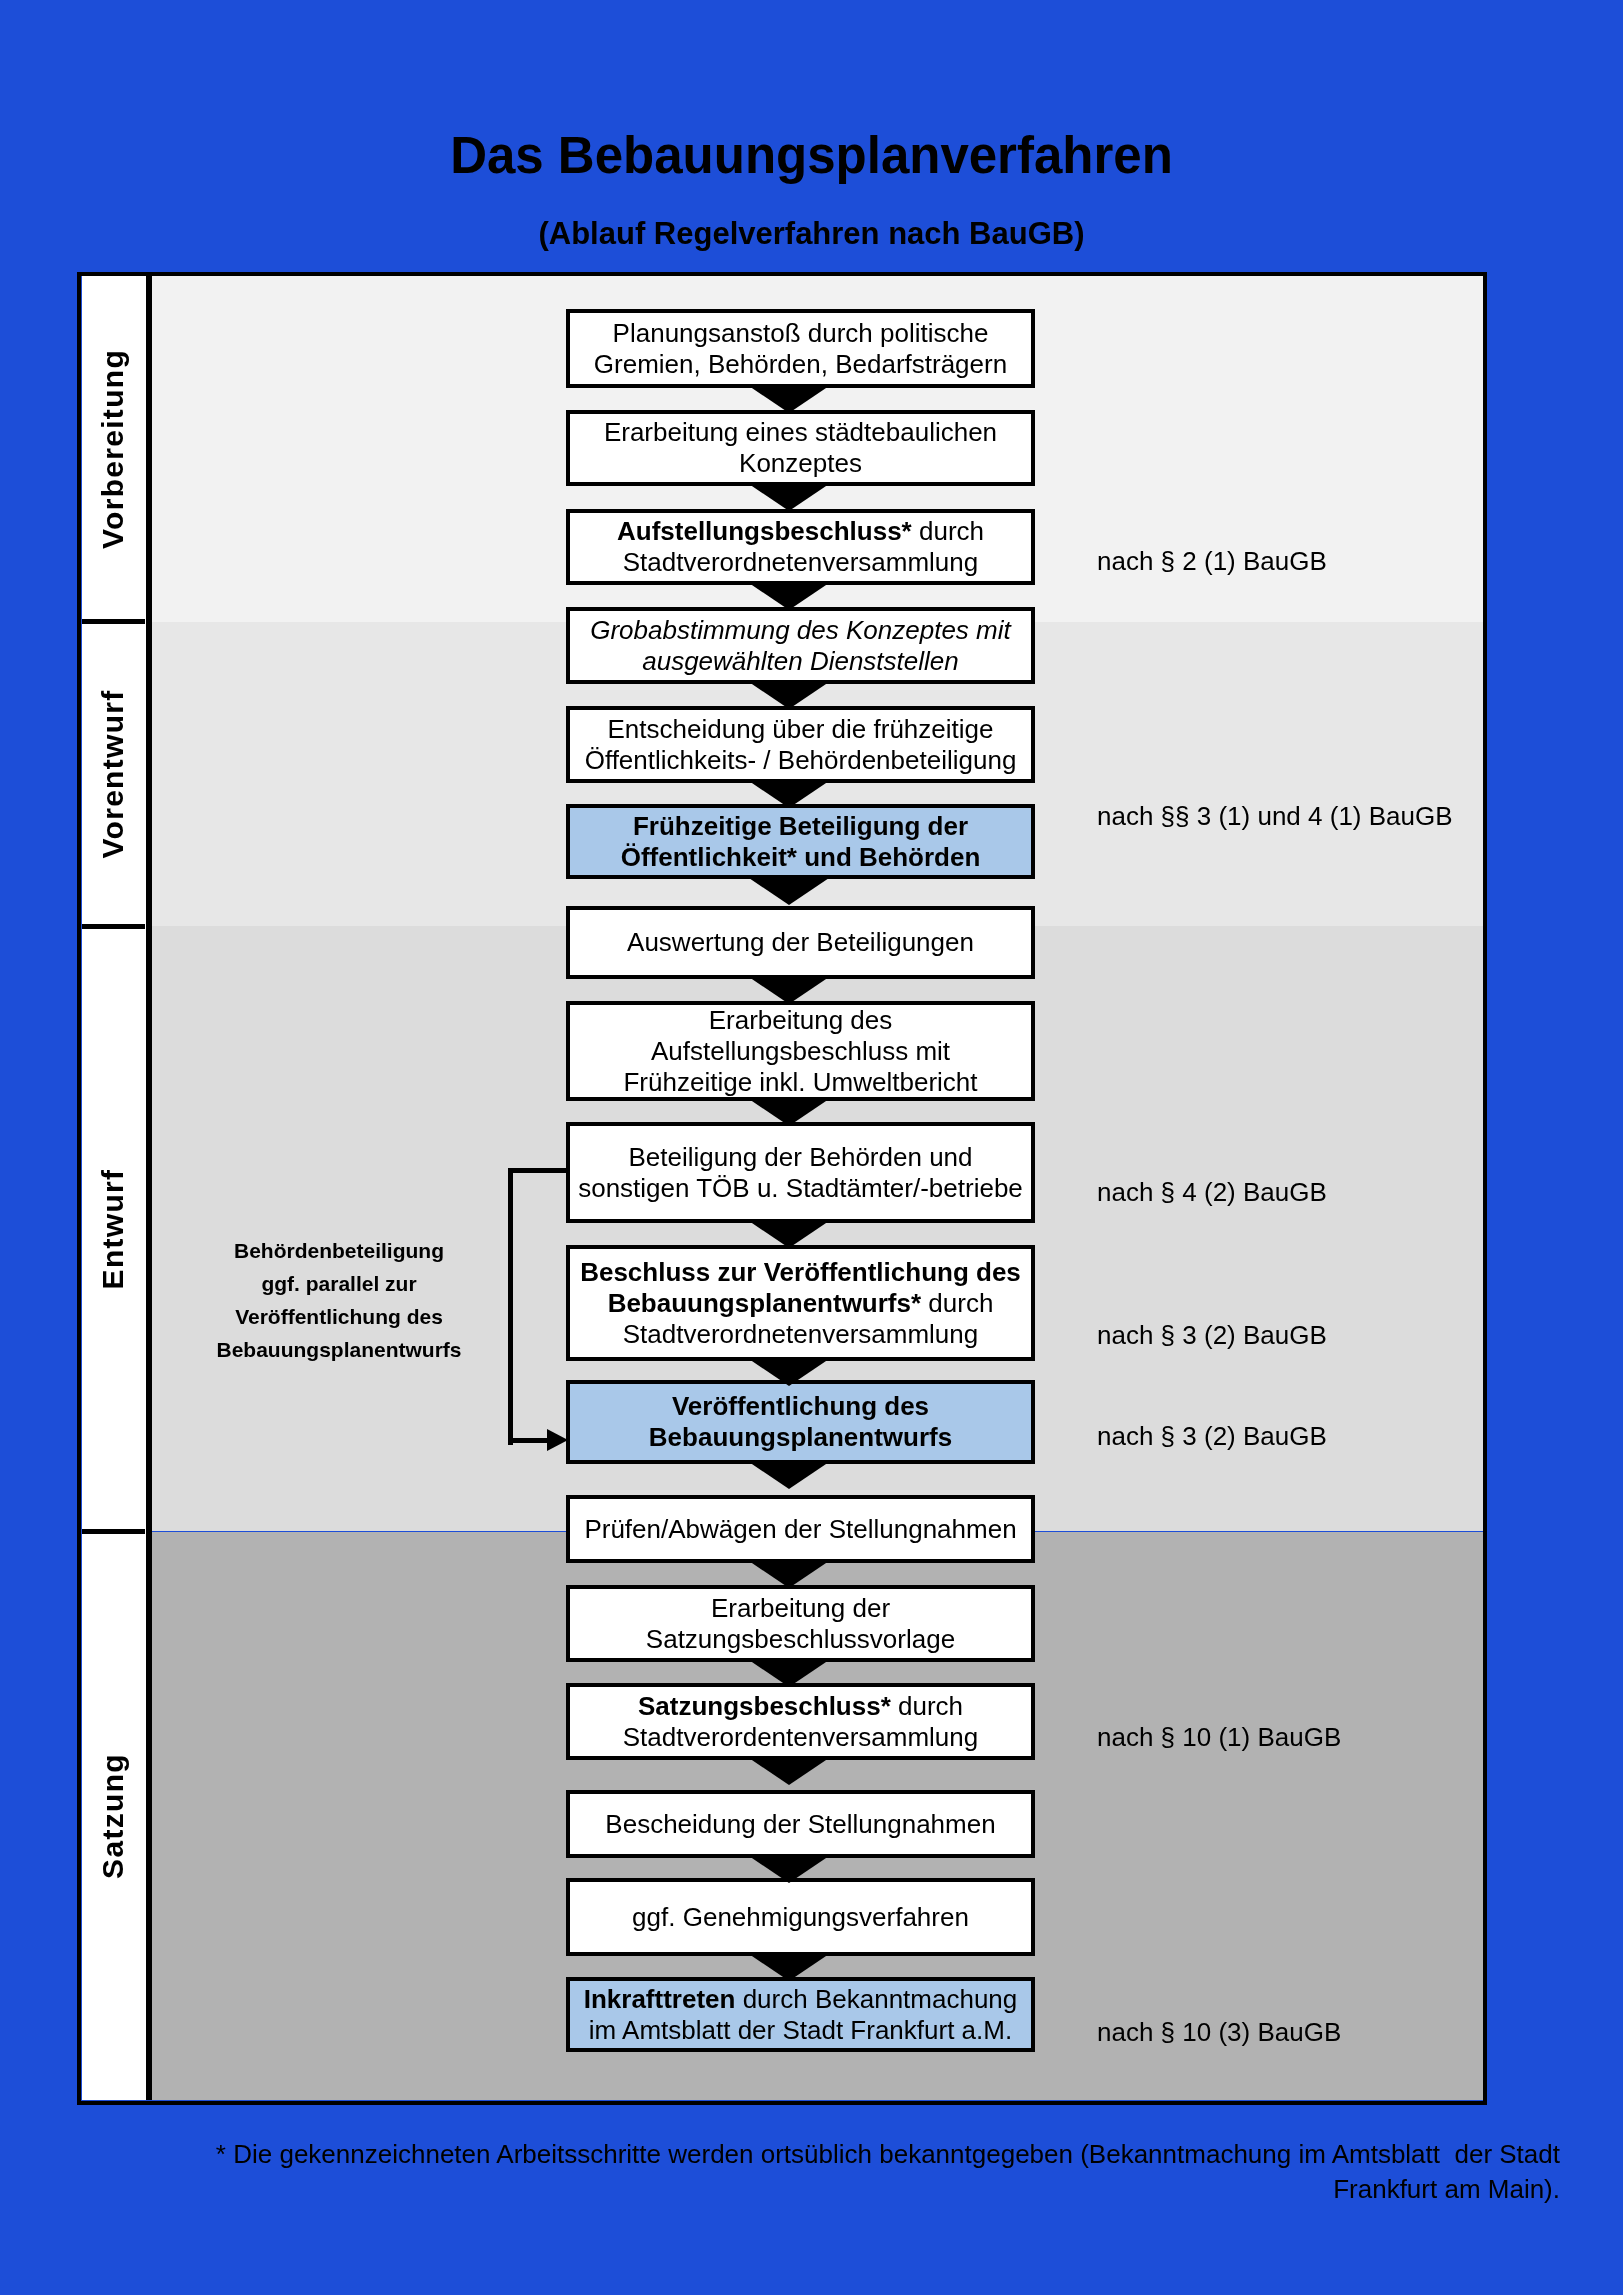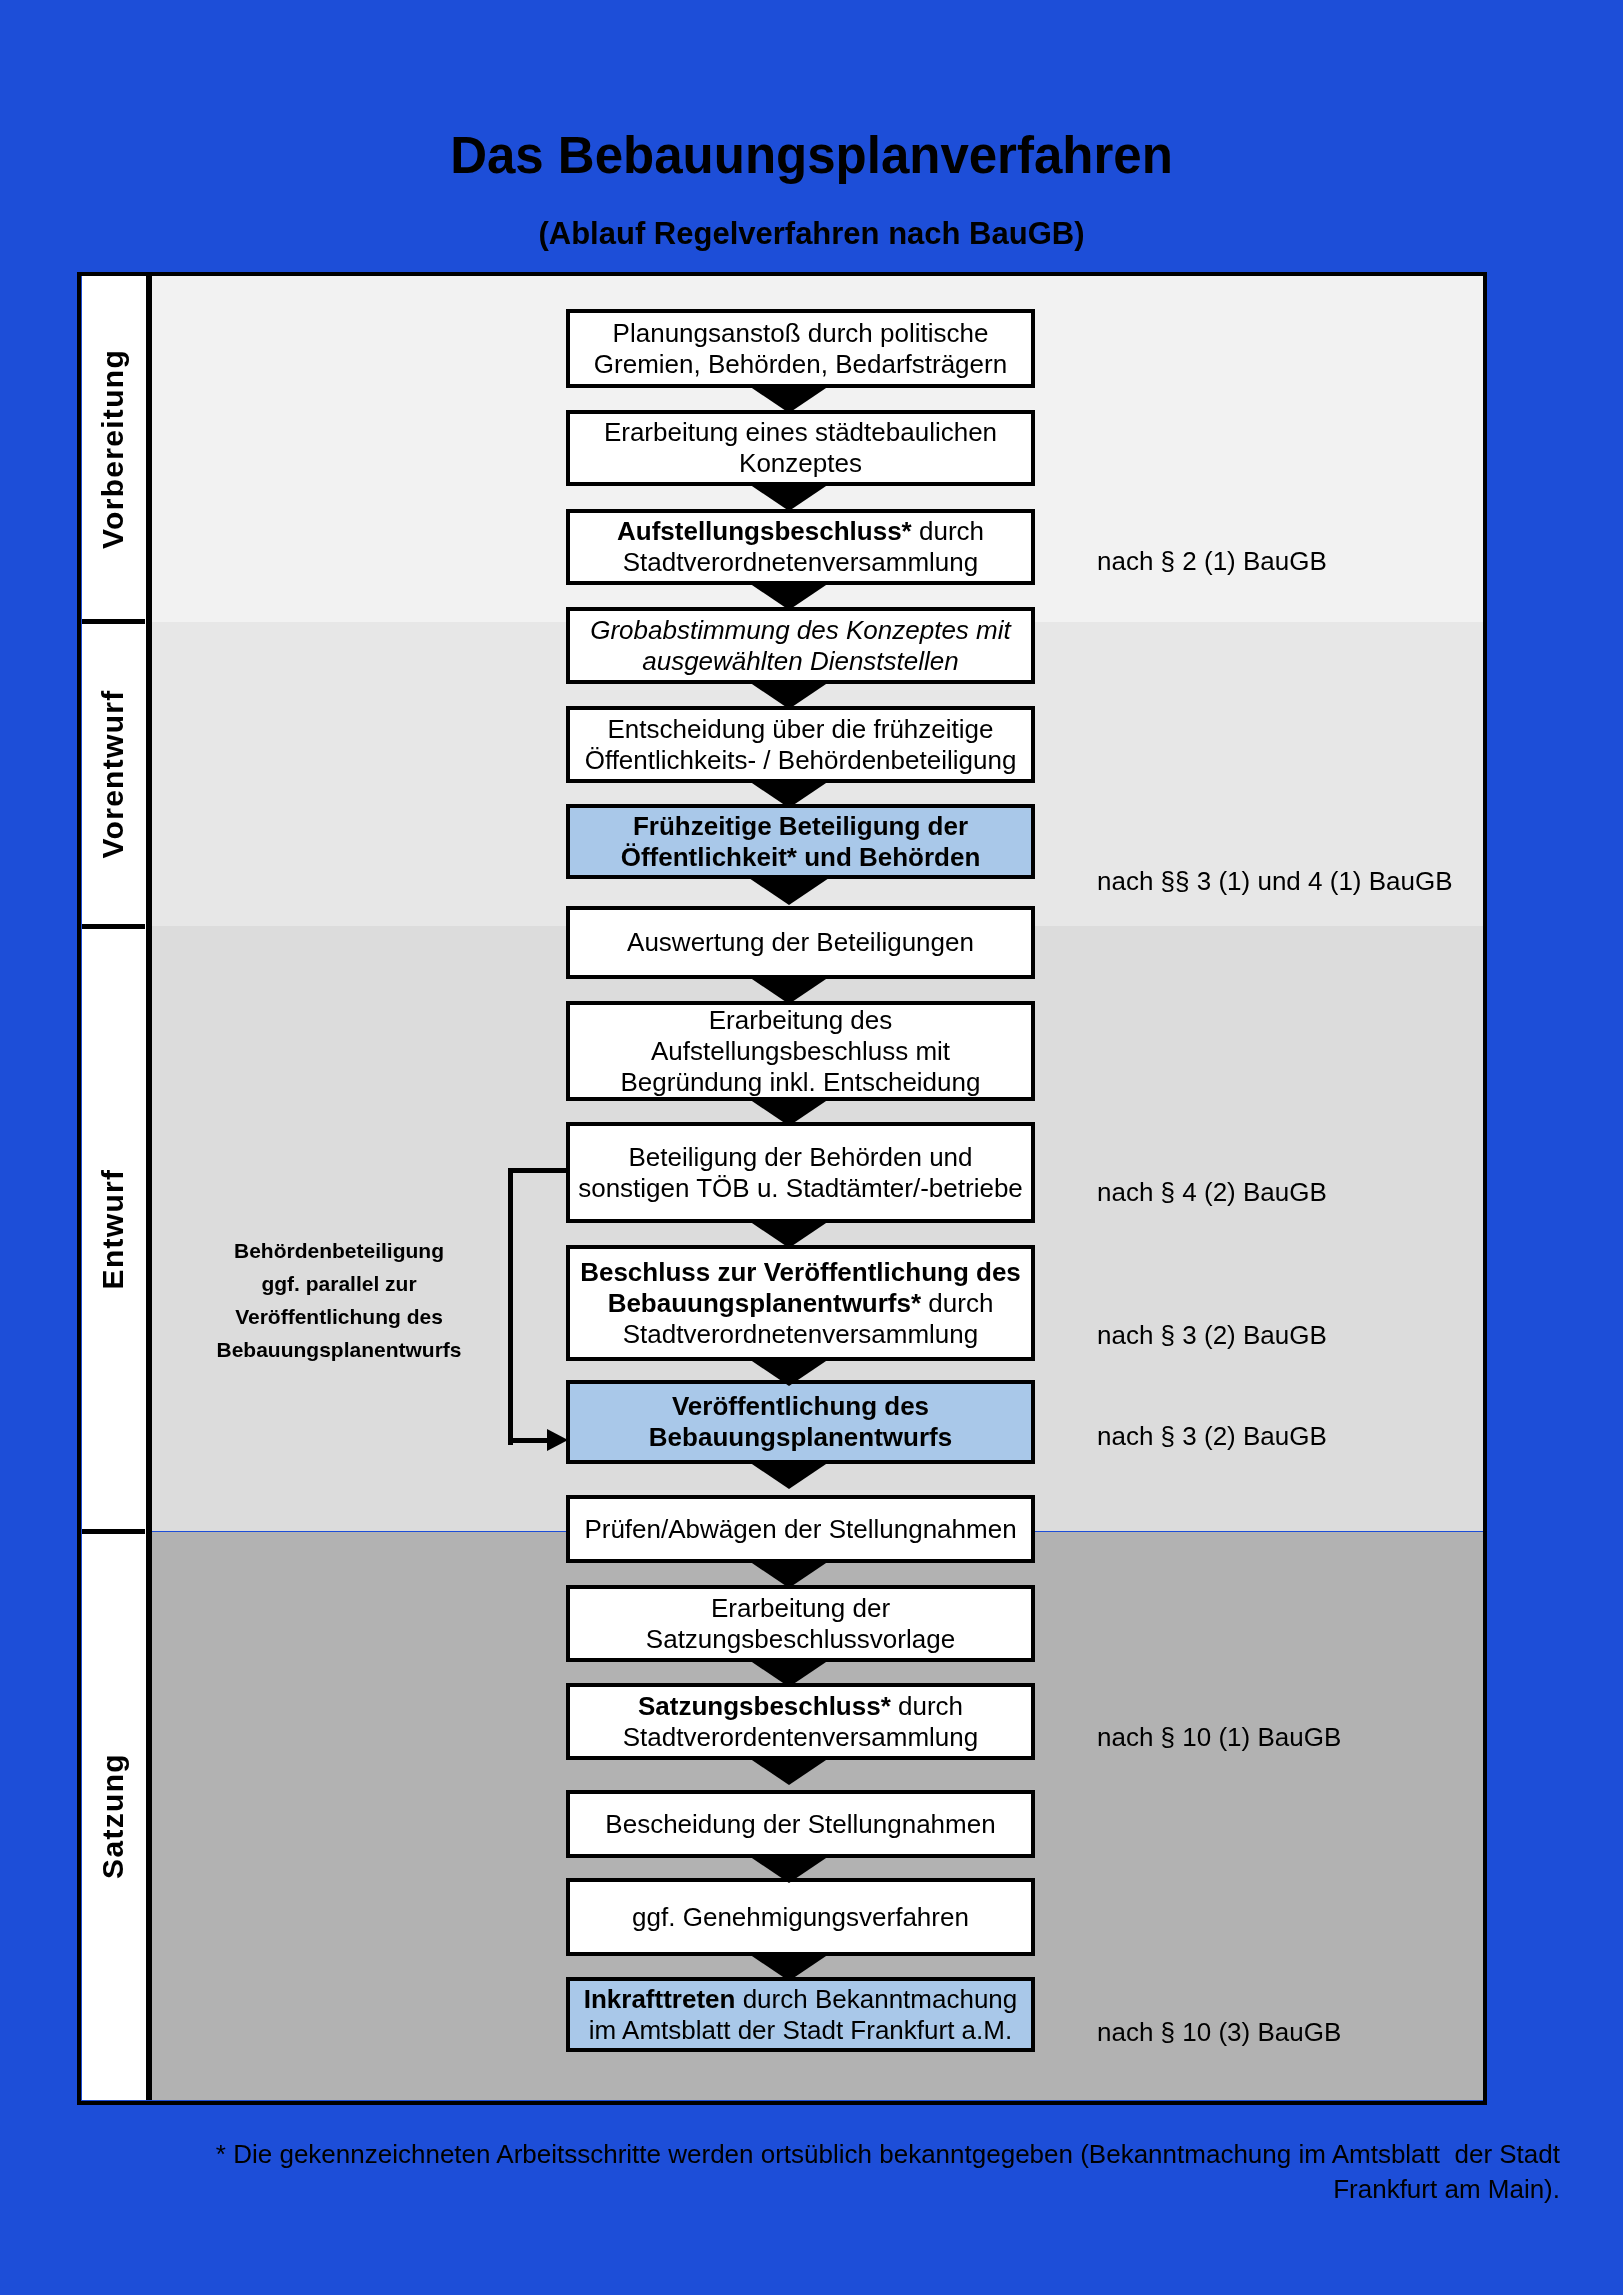--- a/index.html
+++ b/index.html
@@ -59,21 +59,21 @@
   .arr{position:absolute;left:746px;width:0;height:0;
        border-left:43px solid transparent;border-right:43px solid transparent;
        border-top:29.5px solid #000;}
   #ar1{top:384px;} #ar2{top:482px;} #ar3{top:581px;} #ar4{top:680px;}
   #ar5{top:779px;} #ar6{top:876px;} #ar7{top:975px;} #ar8{top:1097px;}
   #ar9{top:1219px;} #ar10{top:1357px;} #ar11{top:1460px;} #ar12{top:1559px;}
   #ar13{top:1658px;} #ar14{top:1756px;} #ar15{top:1854px;} #ar16{top:1952px;}
 
   
   .ref{position:absolute;left:1097px;font-size:26px;line-height:31px;white-space:nowrap;}
-  #ref1{top:546px;text-align:right;} #ref2{top:866px;} #ref3{top:1177px;} #ref4{top:1320px;}
+  #ref1{top:546px;text-align:right;} #ref2{top:801px;} #ref3{top:1177px;} #ref4{top:1320px;}
   #ref5{top:1421px;} #ref6{top:1722px;} #ref7{top:2017px;}
 
   
   .sidenote{position:absolute;left:195px;top:1234px;width:288px;text-align:center;
             font-size:21px;line-height:33px;white-space:pre-wrap;font-weight:bold;}
   .bracket-v{position:absolute;left:508px;top:1168px;width:4.6px;height:277px;background:#000;}
   .bracket-h-top{position:absolute;left:508px;top:1168px;width:59px;height:4.6px;background:#000;}
   .bracket-h-bot{position:absolute;left:508px;top:1438px;width:41px;height:4.6px;background:#000;}
   .bracket-head{position:absolute;left:547px;top:1429px;width:0;height:0;
                 border-top:11.8px solid transparent;border-bottom:11.8px solid transparent;
@@ -128,21 +128,21 @@
   <div class="fbox" id="fb6" style="background: rgb(169, 200, 233);">
       <div><span class="bold">Frühzeitige Beteiligung der</span></div>
       <div><span class="bold">Öffentlichkeit* und Behörden</span></div>
     </div>
   <div class="fbox" id="fb7">
       <div><span>Auswertung der Beteiligungen</span></div>
     </div>
   <div class="fbox" id="fb8">
       <div><span>Erarbeitung des</span></div>
       <div><span>Aufstellungsbeschluss mit</span></div>
-      <div><span>Begründung inkl. Entscheidung</span></div>
+      <div><span>Frühzeitige inkl. Umweltbericht</span></div>
     </div>
   <div class="fbox" id="fb9">
       <div><span>Beteiligung der Behörden und</span></div>
       <div><span>sonstigen TÖB u. Stadtämter/-betriebe</span></div>
     </div>
   <div class="fbox" id="fb10">
       <div><span class="bold">Beschluss zur Veröffentlichung des</span></div>
       <div><span class="bold">Bebauungsplanentwurfs*</span><span> durch</span></div>
       <div><span>Stadtverordnetenversammlung</span></div>
     </div>

